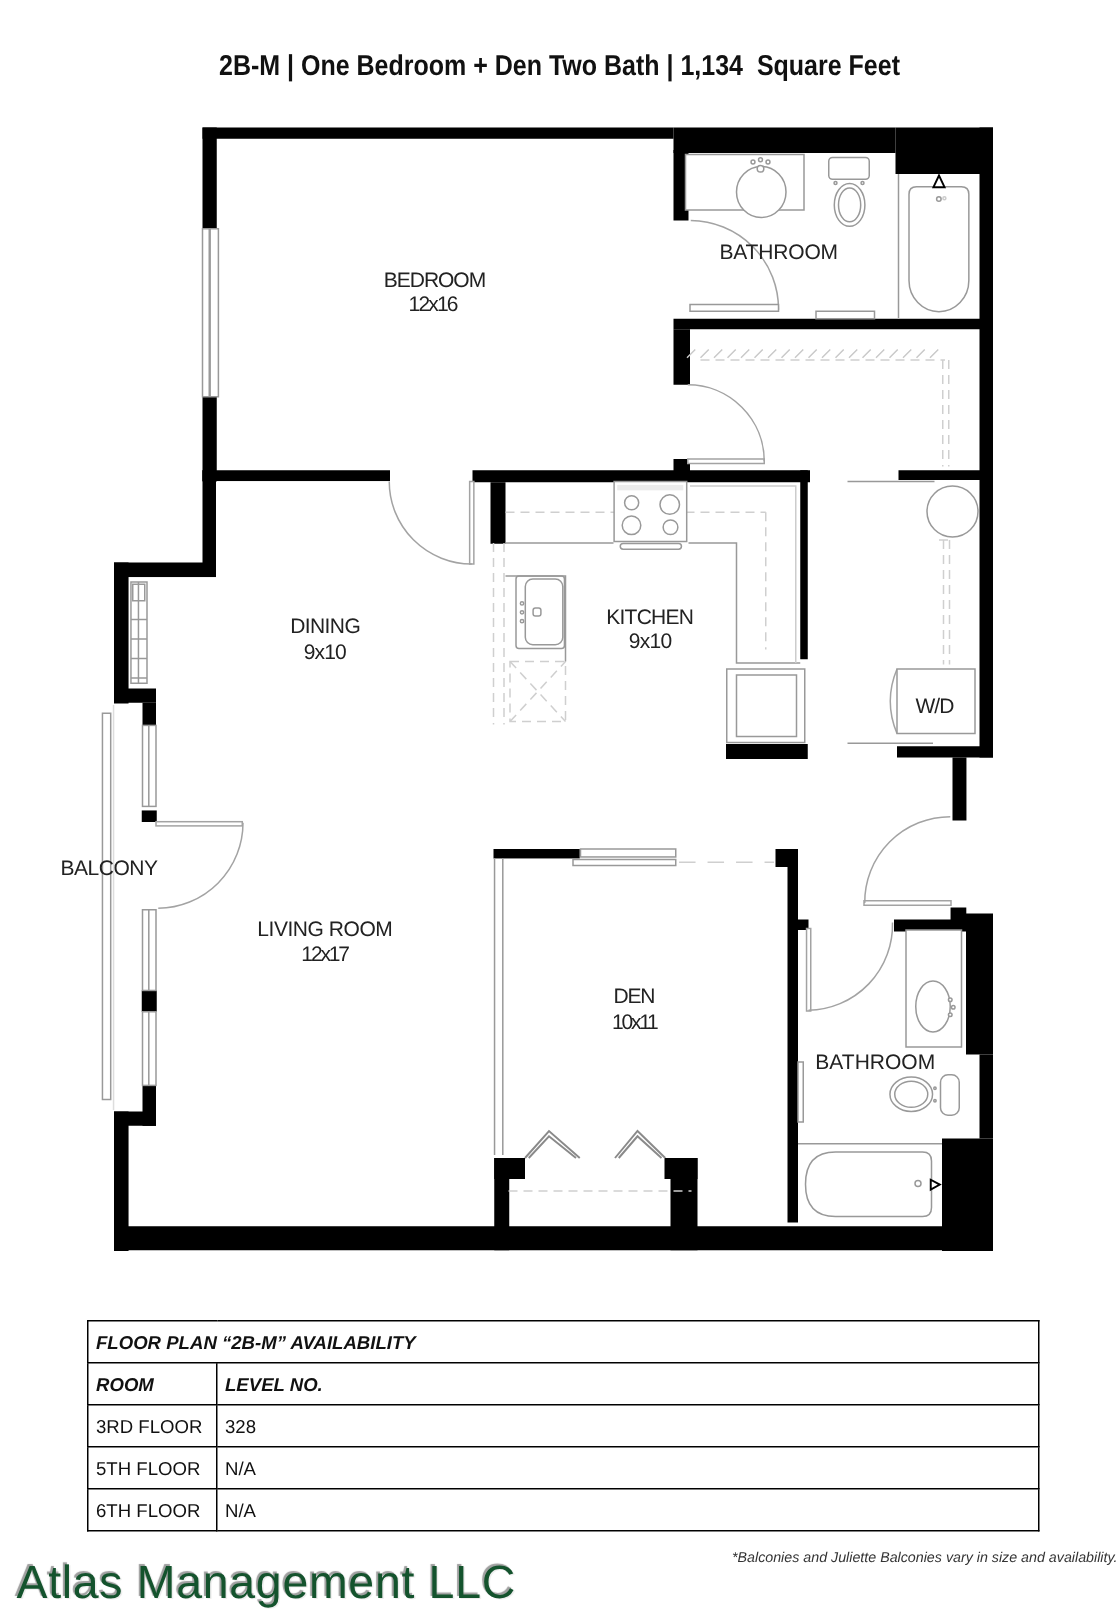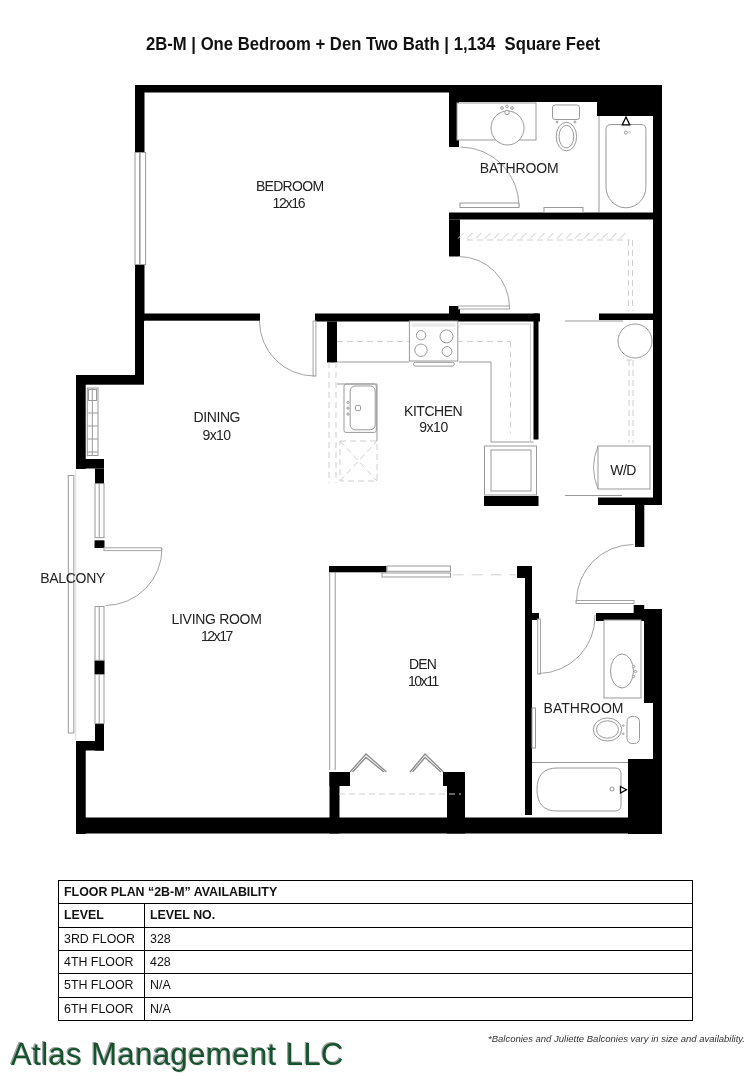--- a/index.html
+++ b/index.html
@@ -2,21 +2,21 @@
 <html><head>
 <meta charset="utf-8">
 <style>
   html,body{margin:0;padding:0;background:#fff;}
   #page{position:relative;width:745px;height:1080px;background:#fff;overflow:hidden;
         font-family:"Liberation Sans",sans-serif;}
   #plansvg{position:absolute;left:0;top:0;}
   table.avail{position:absolute;left:58px;top:880px;width:635px;height:141px;border-collapse:collapse;
         font-size:12.4px;color:#111;}
   table.avail td{border:1.5px solid #000;height:15px;padding:0 0 0 5px;vertical-align:middle;}
-  .b{font-weight:bold;}
+  .b{font-weight:bold;font-style:italic;}
   #foot{position:absolute;top:1033px;left:0;width:745px;text-align:right;
         font-size:9.5px;font-style:italic;color:#333;}
   #wm{position:absolute;left:11px;top:1037px;font-size:31px;color:#14532d;
       font-family:"Liberation Sans",sans-serif;letter-spacing:0.45px;
       text-shadow:-1.3px -1.3px 0.6px #9f9f9f, 1px 1px 0.5px #ededed;}
 </style>
 </head>
 <body>
 <div id="page">
   <svg id="plansvg" width="745" height="870" viewBox="0 0 745 870">
@@ -216,30 +216,26 @@
     </g>
     <text x="373" y="49.8" font-family="Liberation Sans, sans-serif" font-size="19.2" font-weight="bold" fill="#111" text-anchor="middle" textLength="454" lengthAdjust="spacingAndGlyphs">2B-M | One Bedroom + Den Two Bath | 1,134&nbsp; Square Feet</text>
   </svg>
 
   <table class="avail" cellspacing="0">
     <tbody>
         <tr>
           <td colspan="2" class="b">FLOOR PLAN “2B-M” AVAILABILITY</td>
         </tr>
     <tr>
-          <td class="b" style="width:80px;">LEVEL</td>
+          <td class="b" style="width:80px;">ROOM</td>
           <td class="b">LEVEL NO.</td>
         </tr>
     <tr>
           <td>3RD FLOOR</td>
           <td>328</td>
-        </tr>
-    <tr>
-          <td>4TH FLOOR</td>
-          <td>428</td>
         </tr>
     <tr>
           <td>5TH FLOOR</td>
           <td>N/A</td>
         </tr>
     <tr>
           <td>6TH FLOOR</td>
           <td>N/A</td>
         </tr>
   </tbody>

